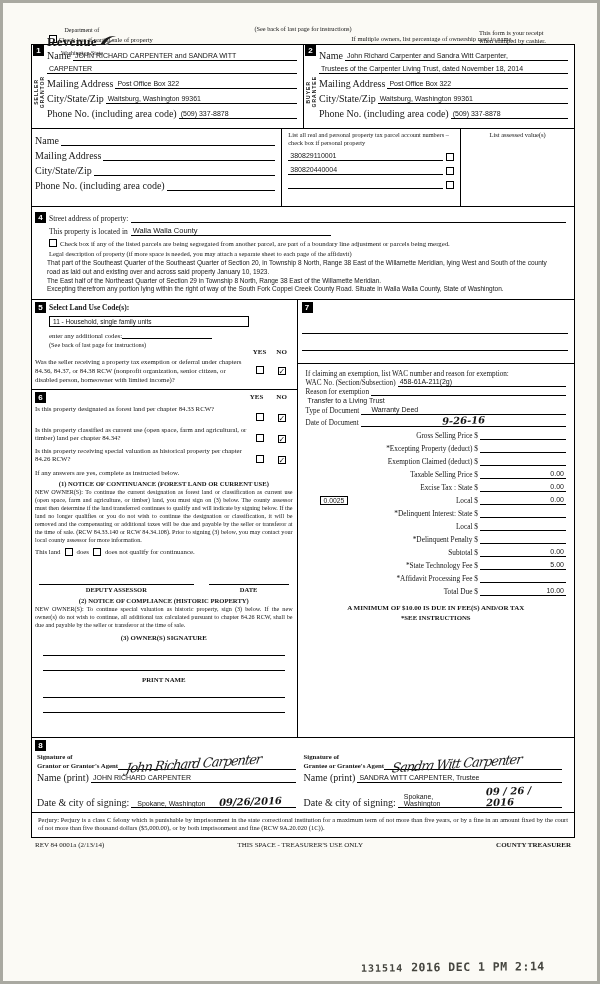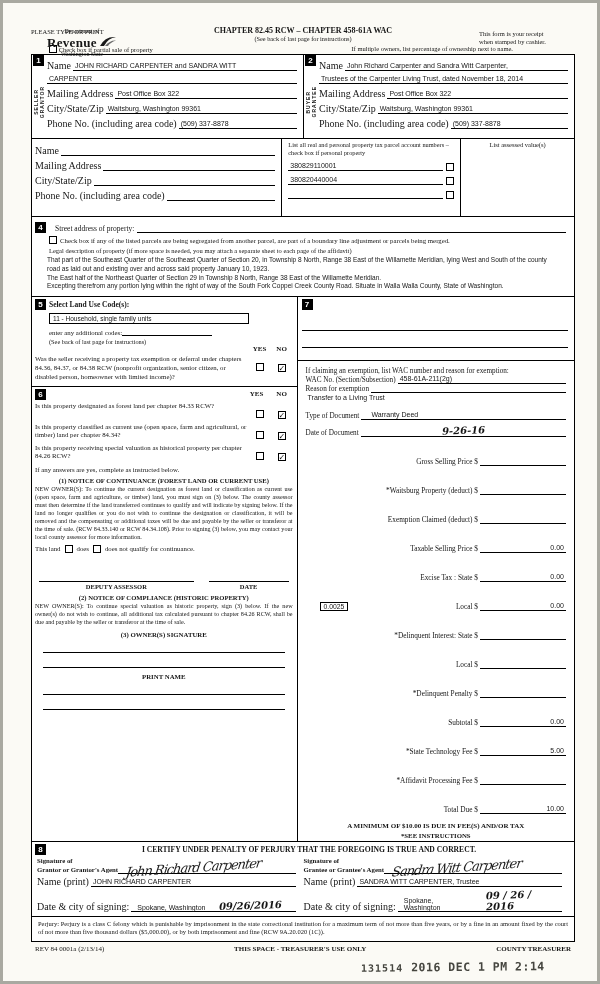--- a/index.html
+++ b/index.html
@@ -91,21 +91,21 @@
 
 
 .sec7top{border-bottom:1px solid #000;padding:2px 6px 6px 4px;min-height:64px}
 .s7head{display:flex;gap:3px;font-size:7.2px}
 .sec7rest{padding:4px 8px 2px 8px}
 .exline{font-size:7.2px;margin-top:2px}
 .wacrow{display:flex;align-items:flex-end;font-size:7.2px}
 .wacrow .flab{font-size:7.2px}
 .handval{font-family:"DejaVu Serif",serif;font-style:italic;font-weight:bold;font-size:10px;transform:rotate(-2deg);display:inline-block}
 .money{margin-top:4px}
-.mrow{display:flex;align-items:flex-end;margin-top:20px}
+.mrow{display:flex;align-items:flex-end;margin-top:4px}
 .mlabel{margin-left:auto;font-size:7.3px;white-space:nowrap}
 .mvalue{width:86px;border-bottom:1px solid #000;text-align:right;font:7px "Liberation Sans",sans-serif;min-height:9px;margin-left:2px;padding:0 2px}
 .ratebox{border:1px solid #000;font:6.8px "Liberation Sans",sans-serif;padding:0 3px;margin-left:14px;background:#fff}
 .minnote{font-size:7px;font-weight:bold;text-align:center;margin-top:8px}
 .seeinstr{font-size:6.8px;font-weight:bold;text-align:center;margin-top:2px}
 
 
 .sec8{border-bottom:1px solid #000;padding:2px 6px 4px 3px}
 .certrow{display:flex;align-items:center;gap:4px}
 .cert{flex:1;text-align:center;font-size:7.6px;font-weight:bold}
@@ -113,21 +113,21 @@
 .sigcell,.namecell,.datecell{width:50%;display:flex;align-items:flex-end;padding:2px 6px 0 2px}
 .siglabels{font-size:6.8px;font-weight:bold;line-height:1.25;white-space:nowrap}
 .sigline{flex:1;border-bottom:1px solid #000;min-height:14px;position:relative}
 .sig{font-family:"DejaVu Serif",serif;font-style:italic;font-size:13px;letter-spacing:-1px;display:inline-block;transform:rotate(-4deg) skewX(-12deg);white-space:nowrap;position:absolute;left:8px;bottom:-2px;color:#1c1c1c}
 .typed{font:7px "Liberation Sans",sans-serif;padding:0 6px}
 .dateline{flex:1;border-bottom:1px solid #000;display:flex;align-items:flex-end;gap:8px;min-height:11px}
 
 
 .perjury{padding:3px 6px 4px;font-size:6.5px;line-height:1.3;text-align:justify}
 .footrow{display:flex;justify-content:space-between;font-size:7px;padding:3px 4px 0}
-.footrow .mid{font-weight:bold}
+.footrow .mid{font-weight:normal}
 .footrow .right{font-weight:bold}
 .stamp{position:absolute;right:52px;bottom:6px;color:#45453f;font-family:"DejaVu Sans Mono",monospace;font-weight:bold;white-space:nowrap;transform:rotate(-.5deg)}
 .stampnum{font-size:10px;letter-spacing:1px;margin-right:8px}
 .stampdate{font-size:11.5px;letter-spacing:.5px}
 </style>
 </head>
 <body>
 
 <div class="page">
 
@@ -140,24 +140,20 @@
               <path d="M1 11 Q6 1 17 2 Q9 3 5 11 Z" fill="#1a1a1a"></path>
               <path d="M6 11 Q11 5 17 5.5 Q11 7.5 9 11 Z" fill="#6a6a6a"></path>
             </svg></span>
       </div>
       <div class="l3">Washington State</div>
     </div>
     <div class="receipt">
       <div>This form is your receipt</div>
       <div>when stamped by cashier.</div>
     </div>
-    <div class="subrow">
-      <span class="ptp">PLEASE TYPE OR PRINT</span>
-      <span>CHAPTER 82.45 RCW – CHAPTER 458-61A WAC</span>
-    </div>
     <div class="seeback">(See back of last page for instructions)</div>
   </div>
 
   <div class="topchecks">
     <span class="tc-left">
       <span class="cb"></span>
       <span>Check box if partial sale of property</span>
     </span>
     <span class="tc-right">If multiple owners, list percentage of ownership next to name.</span>
   </div>
@@ -262,22 +258,26 @@
           </div>
       </div>
       <div class="assessed">
         <div class="ahead">List assessed value(s)</div>
       </div>
     </div>
 
     <div class="sec4">
       <div class="s4line">
         <span class="badge">4</span>
-        <span class="gap" style="padding-left:9px">Street address of property:</span>
+        <span class="gap" style="padding-left:3px">Street address of property:</span>
         <span class="fval"></span>
+      </div>
+      <div class="s4line" style="padding-left:14px">
+        <span class="gap">This property is located in</span>
+        <span class="fval" style="max-width:200px;font-size:7.5px">Walla Walla County</span>
       </div>
       <div class="s4line" style="padding-left:14px;font-size:6.8px">
         <span class="cb" style="margin-right:3px"></span>
         <span>Check box if any of the listed parcels are being segregated from another parcel, are part of a boundary line adjustment or parcels being merged.</span>
       </div>
       <div class="legal" style="padding-left:14px">Legal description of property (if more space is needed, you may attach a separate sheet to each page of the affidavit)</div>
       <div class="legaltxt">
         <div>That part of the Southeast Quarter of the Southeast Quarter of Section 20, in Township 8 North, Range 38 East of the Willamette Meridian, lying West and South of the county road as laid out and existing over and across said property January 10, 1923.</div>
         <div>The East half of the Northeast Quarter of Section 29 in Township 8 North, Range 38 East of the Willamette Meridian.</div>
         <div>Excepting therefrom any portion lying within the right of way of the South Fork Coppei Creek County Road. Situate in Walla Walla County, State of Washington.</div>
@@ -380,36 +380,36 @@
             <span class="flab">WAC No. (Section/Subsection)</span>
             <span class="fval">458-61A-211(2g)</span>
           </div>
           <div class="wacrow">
             <span class="flab">Reason for exemption</span>
             <span class="fval"></span>
           </div>
           <div class="wacrow" style="margin-top:1px">
             <span class="fval" style="border-bottom:none">Transfer to a Living Trust</span>
           </div>
-          <div class="wacrow" style="margin-top:8px">
+          <div class="wacrow" style="margin-top:0">
             <span class="flab">Type of Document</span>
             <span class="fval" style="text-align:left;padding-left:10px">Warranty Deed</span>
           </div>
-          <div class="wacrow" style="margin-top:5px">
+          <div class="wacrow" style="">
             <span class="flab">Date of Document</span>
             <span class="fval" style="text-align:center"><span class="handval">9-26-16</span></span>
           </div>
 
           <div class="money">
             <div class="mrow">
                 <span class="mlabel">Gross Selling Price $</span>
                 <span class="mvalue"></span>
               </div>
             <div class="mrow">
-                <span class="mlabel">*Waitsburg Property (deduct) $</span>
+                <span class="mlabel">*Excepting Property (deduct) $</span>
                 <span class="mvalue"></span>
               </div>
             <div class="mrow">
                 <span class="mlabel">Exemption Claimed (deduct) $</span>
                 <span class="mvalue"></span>
               </div>
             <div class="mrow">
                 <span class="mlabel">Taxable Selling Price $</span>
                 <span class="mvalue">0.00</span>
               </div>
@@ -454,21 +454,20 @@
 
           <div class="minnote">A MINIMUM OF $10.00 IS DUE IN FEE(S) AND/OR TAX</div>
           <div class="seeinstr">*SEE INSTRUCTIONS</div>
         </div>
       </div>
     </div>
 
     <div class="sec8">
       <div class="certrow">
         <span class="badge">8</span>
-        <span class="cert">I CERTIFY UNDER PENALTY OF PERJURY THAT THE FOREGOING IS TRUE AND CORRECT.</span>
       </div>
       <div class="sigrow">
         <div class="sigcell">
           <div class="siglabels">
             <div>Signature of</div>
             <div>Grantor or Grantor's Agent</div>
           </div>
           <div class="sigline">
               <span class="sig">John Richard Carpenter</span>
             </div>

